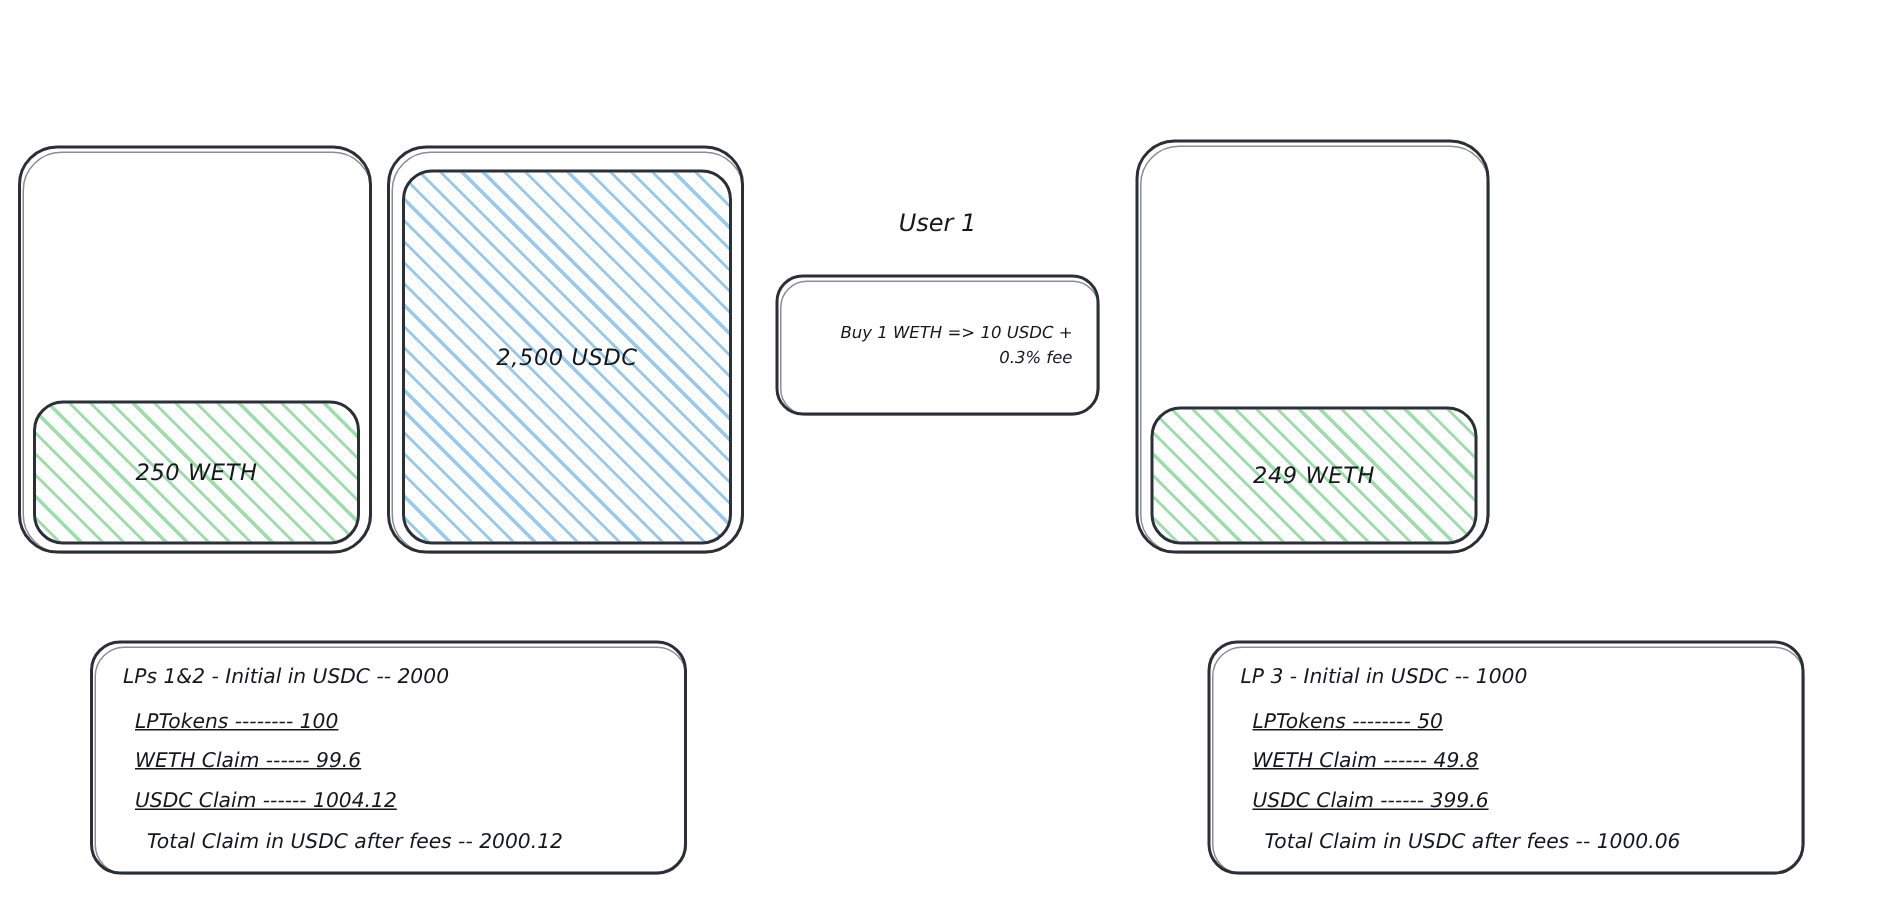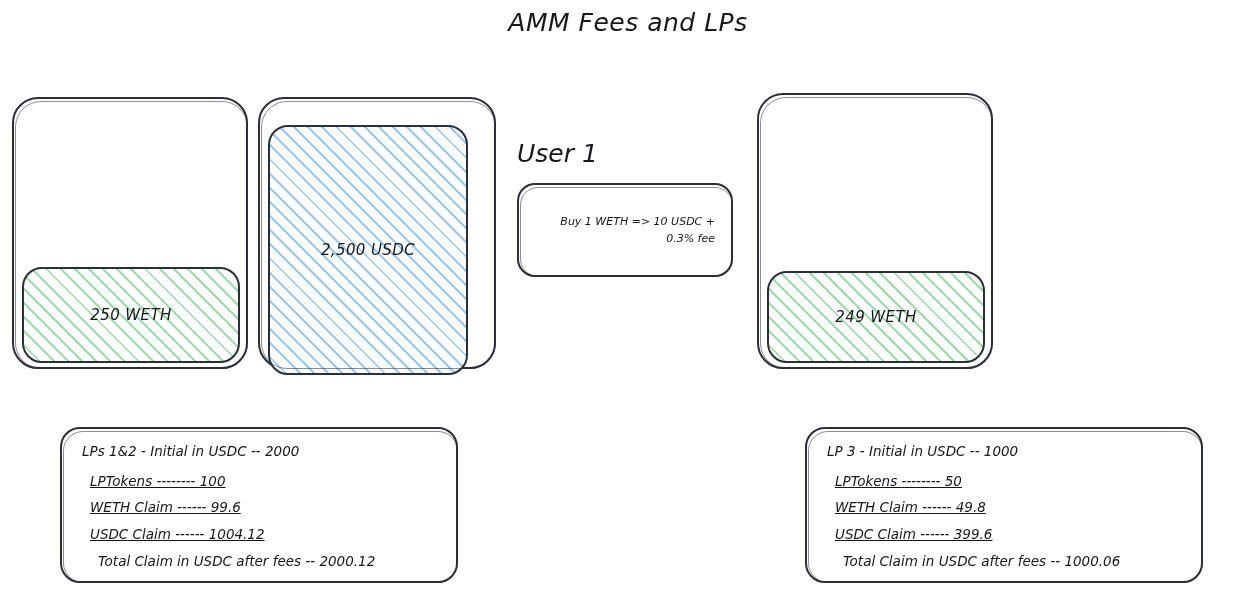--- a/index.html
+++ b/index.html
@@ -100,21 +100,22 @@
     font-style: italic;
     color: #15171c;
     letter-spacing: 0.4px;
     white-space: nowrap;
     font-family: "DejaVu Sans", sans-serif;
   }
 
   
   .user-heading {
     position: absolute;
-    font-size: 25px;
+    text-align: center;
+    font-size: 16px;
     font-style: italic;
     color: #16181d;
     white-space: nowrap;
   }
   .action-box {
     border-radius: 18px;
     padding: 14px 16px;
     display: flex;
     align-items: center;
     justify-content: flex-end;
@@ -145,30 +146,29 @@
   }
   .lp-head { margin-bottom: 16px; }
   .lp-item { margin-bottom: 13px; padding-left: 8px; text-decoration: underline; }
   .lp-total { margin-top: 14px; padding-left: 16px; }
 </style>
 </head>
 <body>
 
 <div id="canvas">
 
-  <div class="title">AMM Fees and LPs</div>
 
   <div class="hbox reservoir" style="left:12px; top:97px; width:236px; height:272px;">
     <div class="fill fill-weth" style="left:8px; top:168px; width:218px; height:96px;">
       <span class="fill-label">250 WETH</span>
     </div>
   </div>
 
   <div class="hbox reservoir" style="left:258px; top:97px; width:238px; height:272px;">
-    <div class="fill fill-usdc" style="left:8px; top:26px; width:200px; height:250px;text-align:right;">
+    <div class="fill fill-usdc" style="left:8px; top:14px; width:220px; height:250px;text-align:right;">
       <span class="fill-label">2,500 USDC</span>
     </div>
   </div>
 
   <div class="user-heading" style="left:517px; top:139px; width:216px;">User 1</div>
 
   <div class="hbox action-box" style="left:517px; top:183px; width:216px; height:94px;">
     <div class="action-text">Buy 1 WETH =&gt; 10 USDC +
 0.3% fee</div>
   </div>

